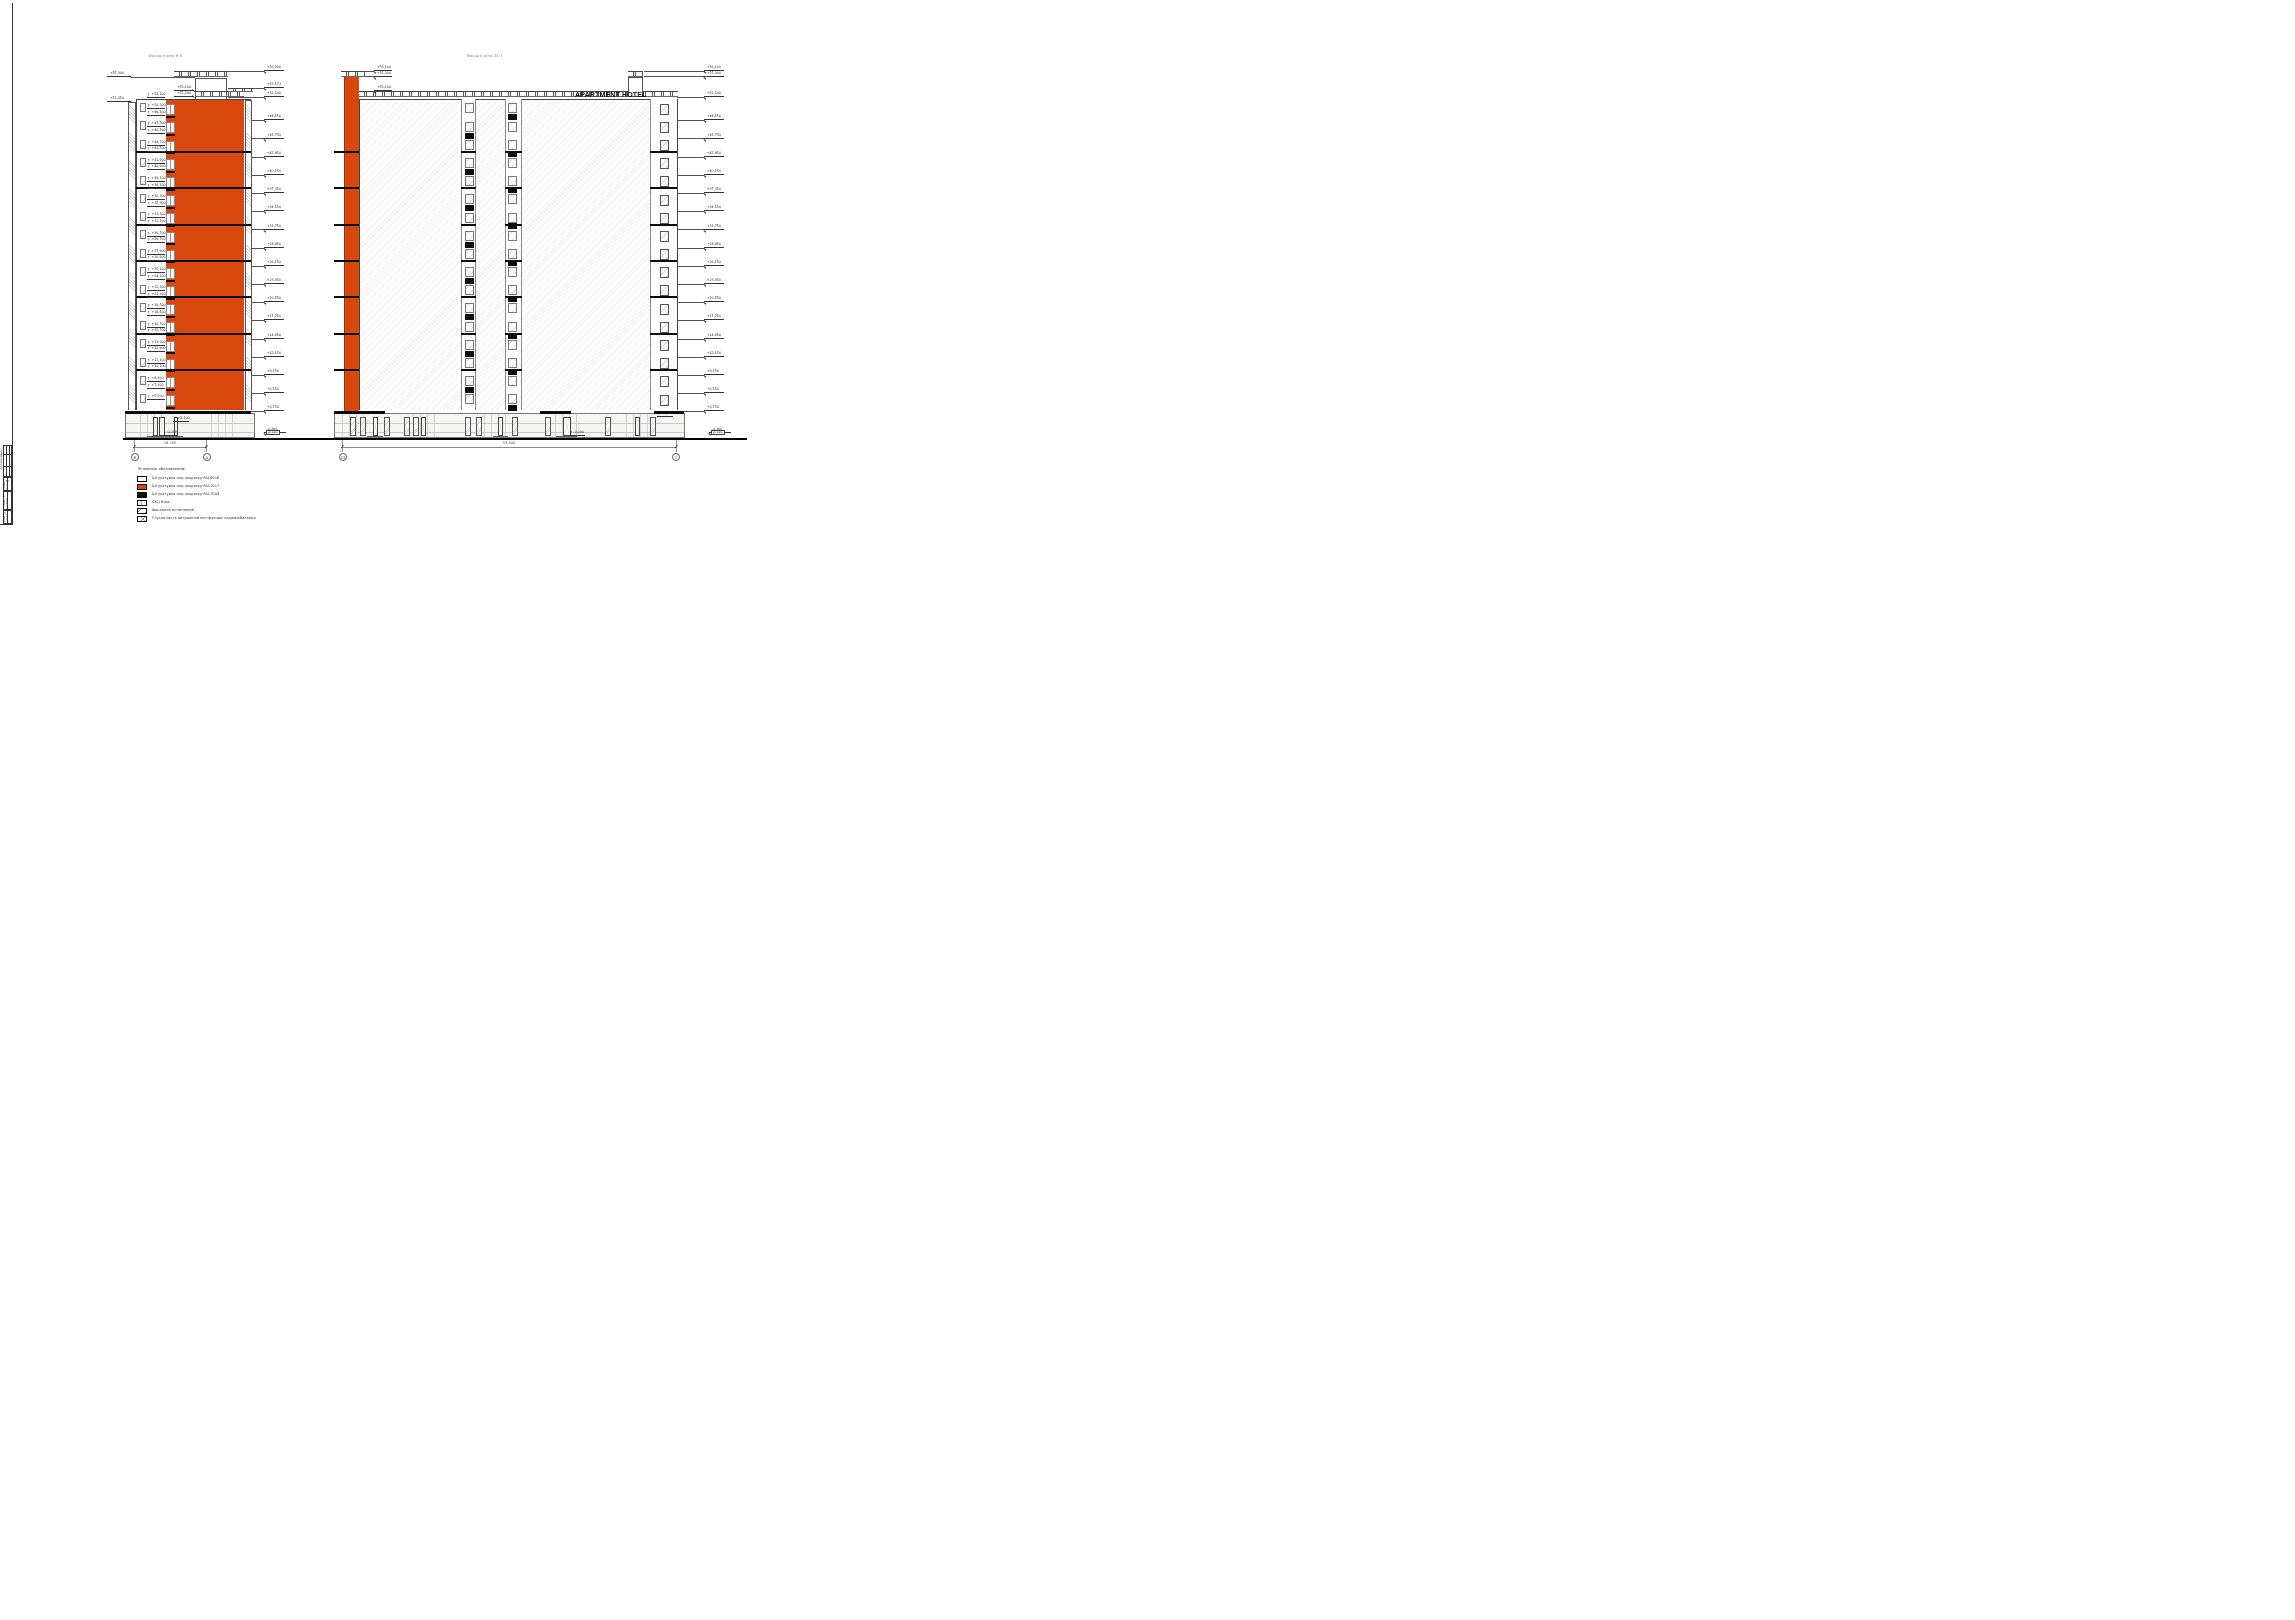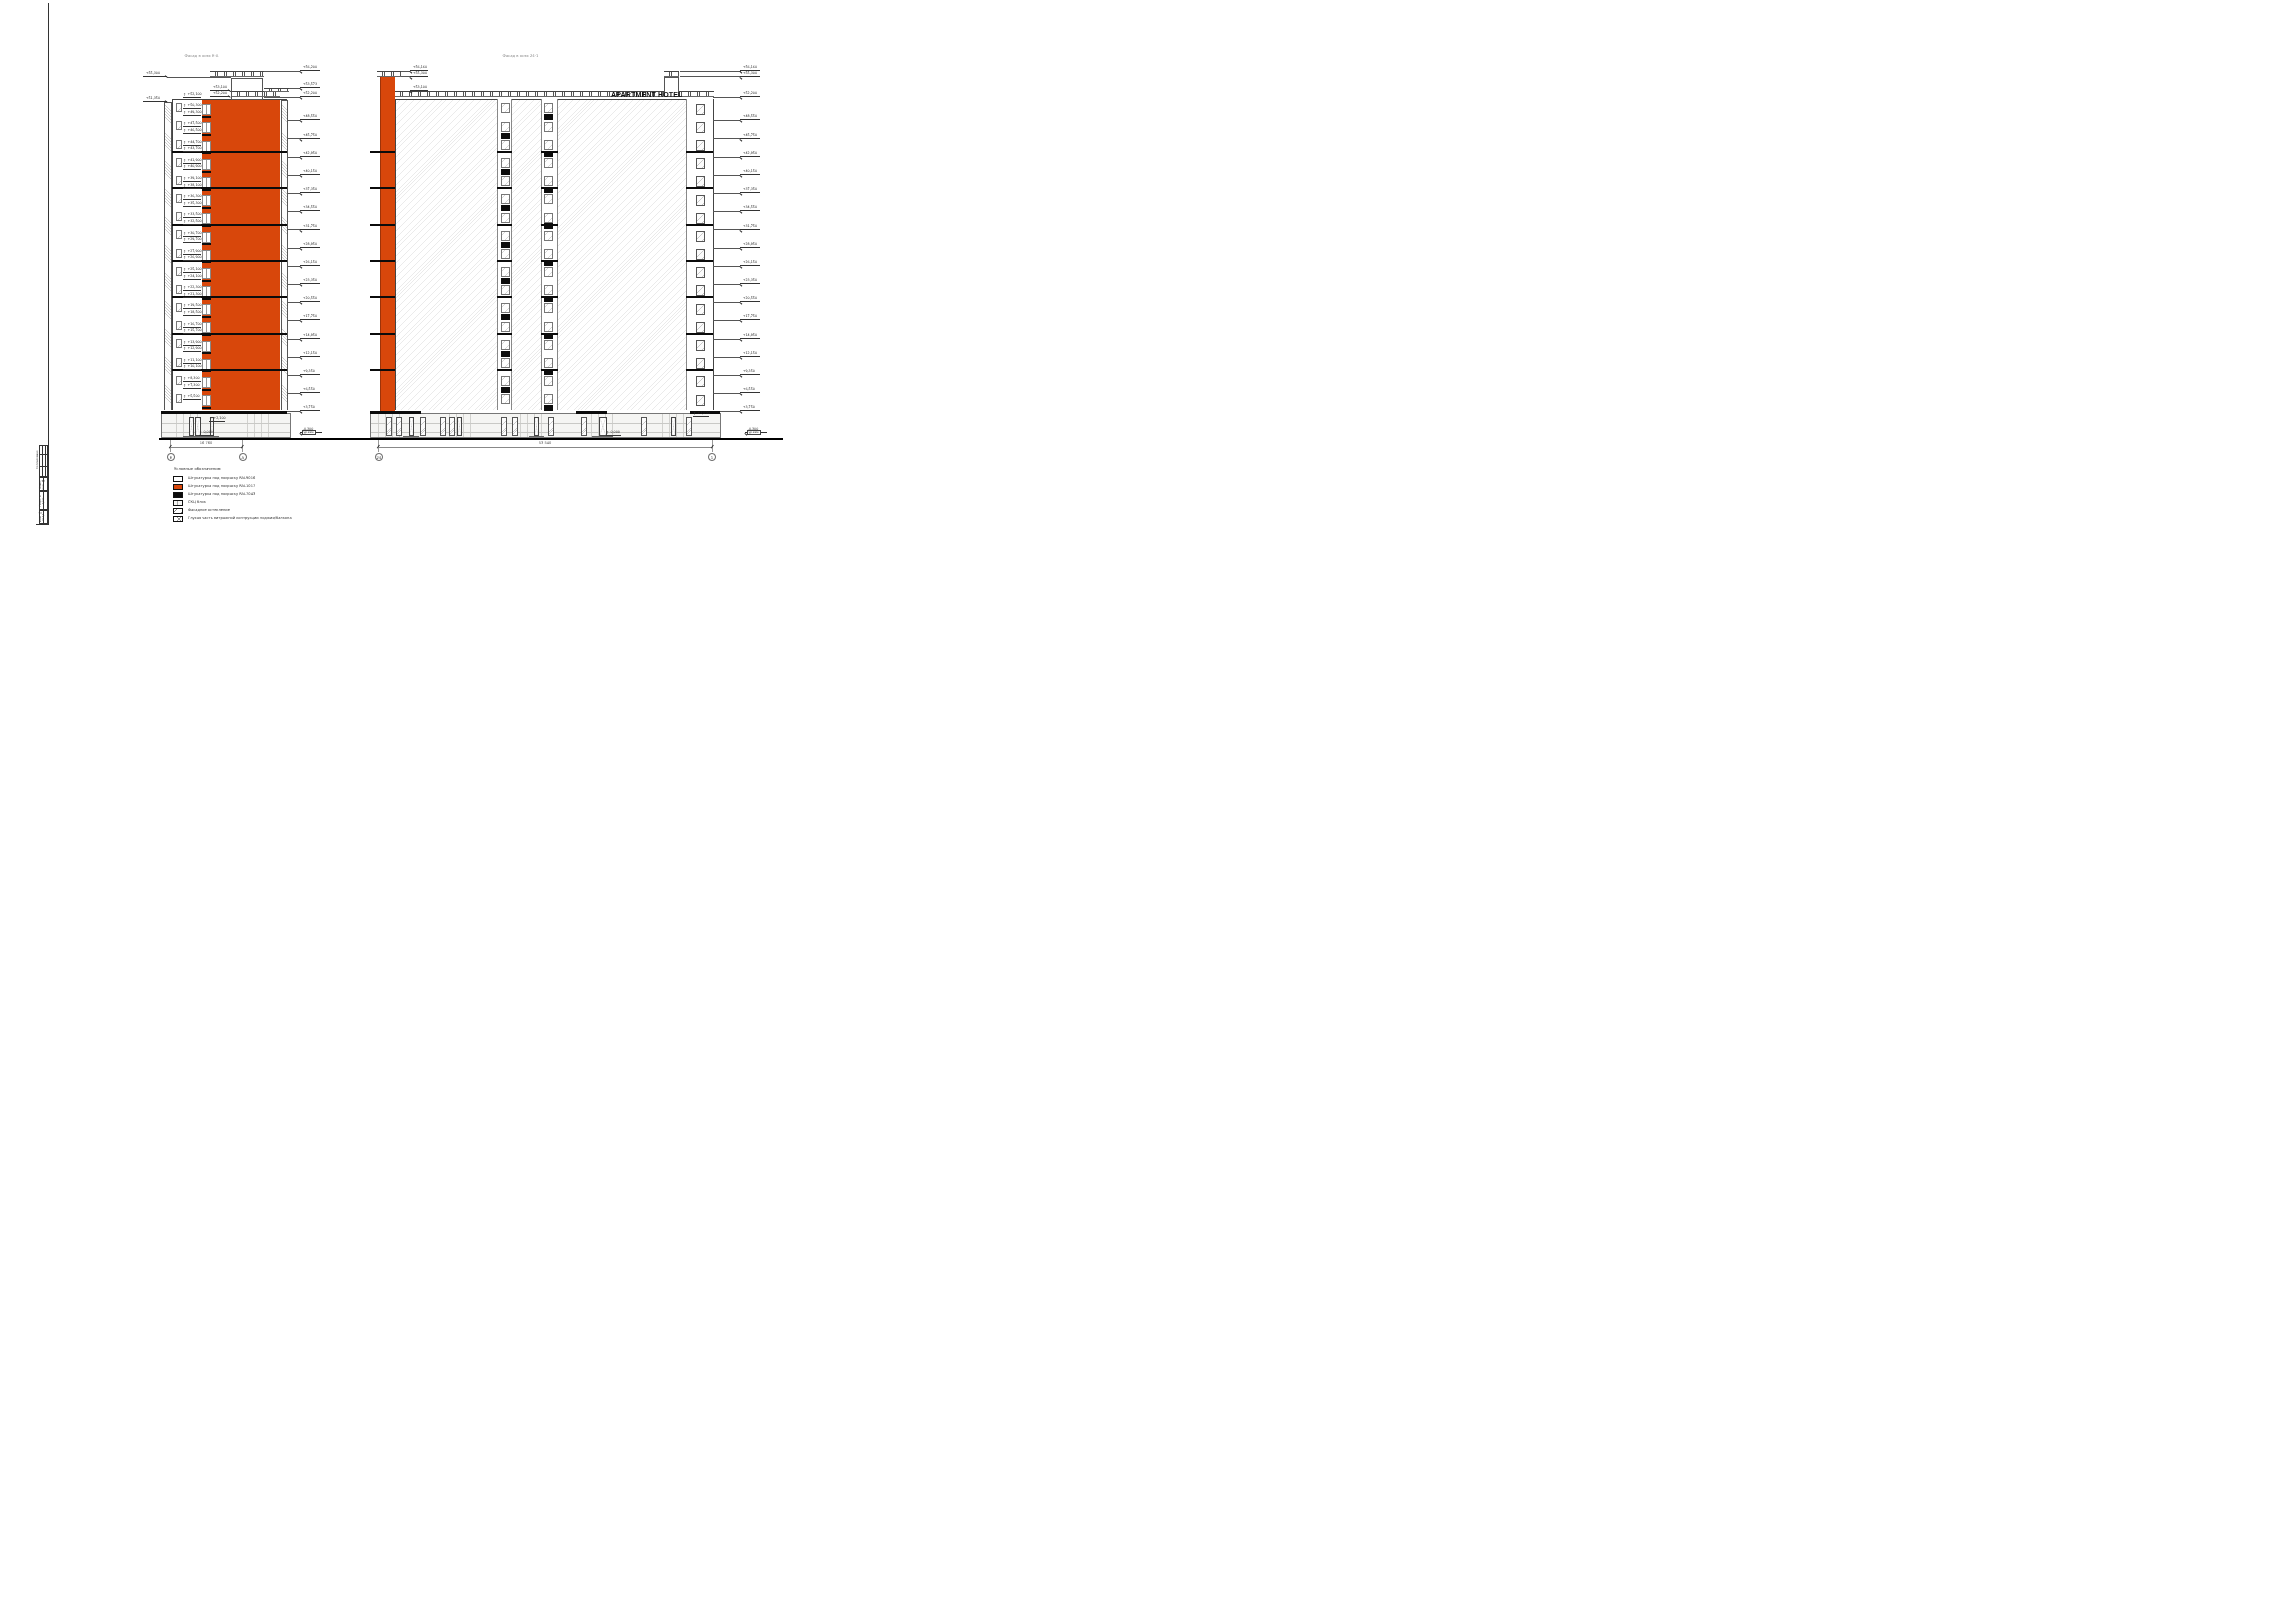--- a/index.html
+++ b/index.html
@@ -1,17 +1,17 @@
 <!DOCTYPE html>
 <html style="font-size:8.8px"><head>
 <meta charset="utf-8">
 <style>
   html,body{margin:0;padding:0;background:#fff;}
   #sheet{position:relative;width:765px;height:540px;background:#fff;
-         font-family:"DejaVu Sans",sans-serif;overflow:hidden;margin-left:36px;}
+         font-family:"DejaVu Sans",sans-serif;overflow:hidden;}
   #sheet div{position:absolute;box-sizing:border-box;}
   .vtitle{font-size:3.8px;color:#8a8a8a;width:71px;text-align:center;}
   #t-left{left:130px;top:53px;}
   #t-right{left:449px;top:53px;}
   #sign{left:575px;top:91px;width:93px;font-size:7.1px;font-weight:bold;
         letter-spacing:0.1px;color:#101010;font-family:"Liberation Sans",sans-serif;z-index:32;}
   .dimtext{font-size:3.6px;color:#555;width:44px;text-align:center;z-index:25;}
   #dim-left{left:148px;top:441px;}
   #dim-right{left:487px;top:441px;}
   #legend-title{left:138px;top:466px;font-size:3.8px;color:#333;}

